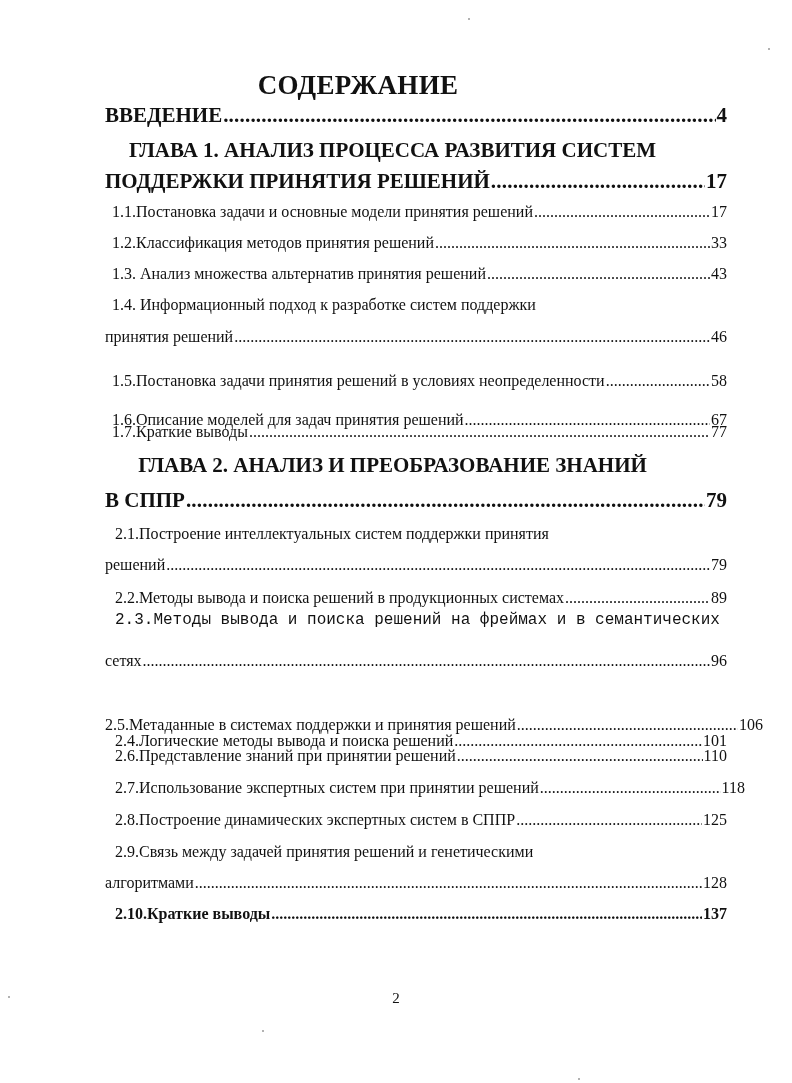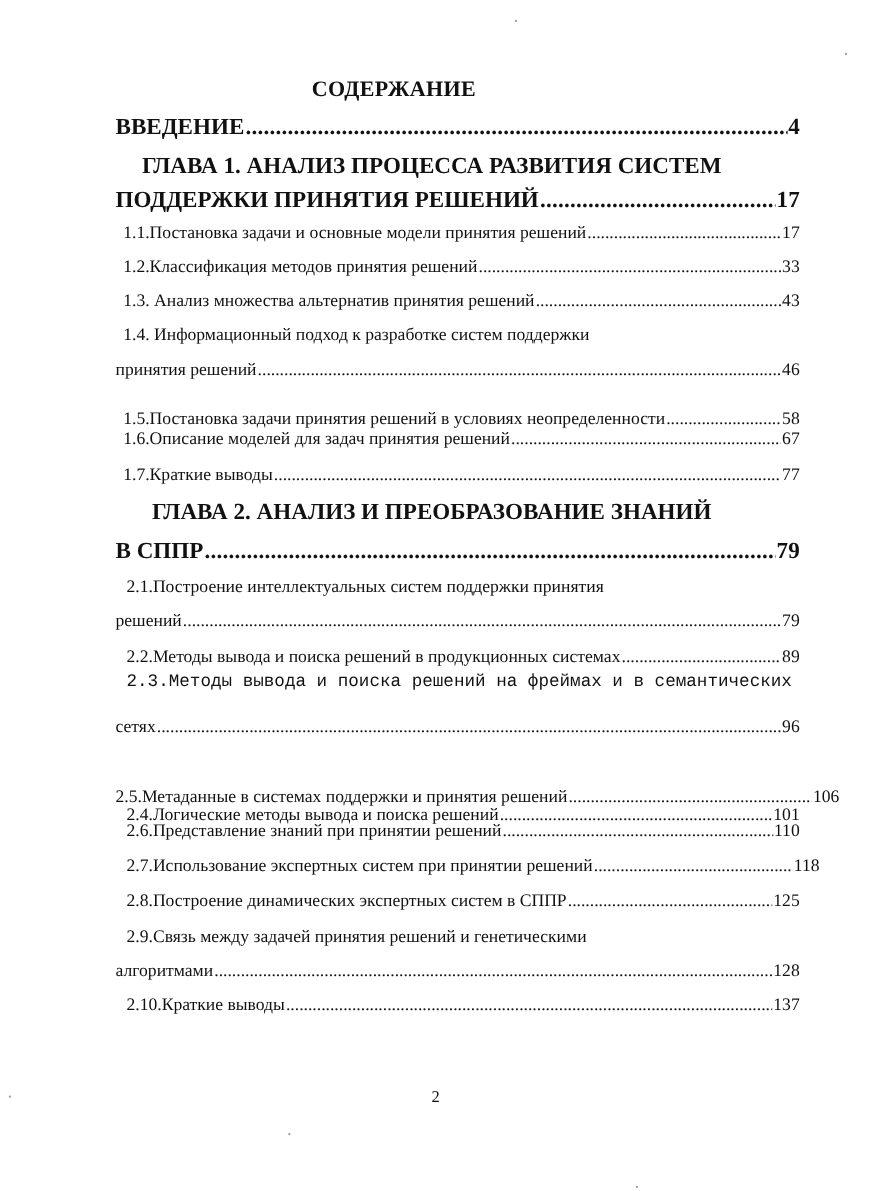--- a/index.html
+++ b/index.html
@@ -1,17 +1,17 @@
 <!DOCTYPE html>
 <html><head>
 <meta charset="utf-8">
 <style>
   html, body { margin:0; padding:0; background:#ffffff; }
   body { width:792px; height:1083px; position:relative; overflow:hidden; font-family:"Liberation Serif", serif; color:#111; }
-  .title { position:absolute; top:70px; left:0; width:716px; text-align:center; font-weight:bold; font-size:20px; letter-spacing:0.3px; }
+  .title { position:absolute; top:70px; left:0; width:716px; text-align:center; font-weight:bold; font-size:27px; letter-spacing:0.3px; }
   .row { position:absolute; left:0; width:792px; display:flex; align-items:baseline; white-space:nowrap; }
   .row .txt { flex:0 0 auto; }
   .row .dots { flex:1 1 auto; overflow:hidden; margin:0 1px; }
   .row .dots::before { content:"........................................................................................................................................................................................................................................................................................................"; letter-spacing:0px; }
   .row .pg { flex:0 0 auto; }
   .h1 { font-weight:bold; font-size:21px; }
   .h1 .dots::before { letter-spacing:0.2px; }
   .sec { font-size:16px;align-items:center; }
   .chap-line { position:absolute; left:0; width:755px; text-align:center; font-weight:bold; font-size:21px; white-space:nowrap; }
   .pagenum { position:absolute; top:990px; left:0; width:792px; text-align:center; font-size:15px; }
@@ -58,21 +58,21 @@
   <div class="row sec" style="top:328px; padding:0 65px 0 105px; box-sizing:border-box;">
     <span class="txt">принятия решений</span>
     <span class="dots"></span>
     <span class="pg">46</span>
   </div>
   <div class="row sec" style="top:372px; padding:0 65px 0 112px; box-sizing:border-box;">
     <span class="txt">1.5.Постановка задачи принятия решений в условиях неопределенности</span>
     <span class="dots"></span>
     <span class="pg">58</span>
   </div>
-  <div class="row sec" style="top:391px; padding:0 65px 0 112px; box-sizing:border-box;">
+  <div class="row sec" style="top:411px; padding:0 65px 0 112px; box-sizing:border-box;">
     <span class="txt">1.6.Описание моделей для задач принятия решений</span>
     <span class="dots"></span>
     <span class="pg">67</span>
   </div>
   <div class="row sec" style="top:423px; padding:0 65px 0 112px; box-sizing:border-box;">
     <span class="txt">1.7.Краткие выводы</span>
     <span class="dots"></span>
     <span class="pg">77</span>
   </div>
 
@@ -130,21 +130,21 @@
     <span class="pg">125</span>
   </div>
   <div class="row sec" style="top:843px; padding:0 65px 0 115px; box-sizing:border-box;">
     <span class="txt">2.9.Связь между задачей принятия решений и генетическими</span>
   </div>
   <div class="row sec" style="top:874px; padding:0 65px 0 105px; box-sizing:border-box;">
     <span class="txt">алгоритмами</span>
     <span class="dots"></span>
     <span class="pg">128</span>
   </div>
-  <div class="row sec" style="top:905px; padding:0 65px 0 115px; box-sizing:border-box;">
+  <div class="row sec" style="top:905px; padding:0 65px 0 115px; box-sizing:border-box;font-weight:bold;">
     <span class="txt">2.10.Краткие выводы</span>
     <span class="dots"></span>
     <span class="pg">137</span>
   </div>
 
   <div class="pagenum">2</div>
 
   <div class="speck" style="top:18px; left:468px;"></div>
   <div class="speck" style="top:48px; left:768px;"></div>
   <div class="speck" style="top:996px; left:8px;"></div>

